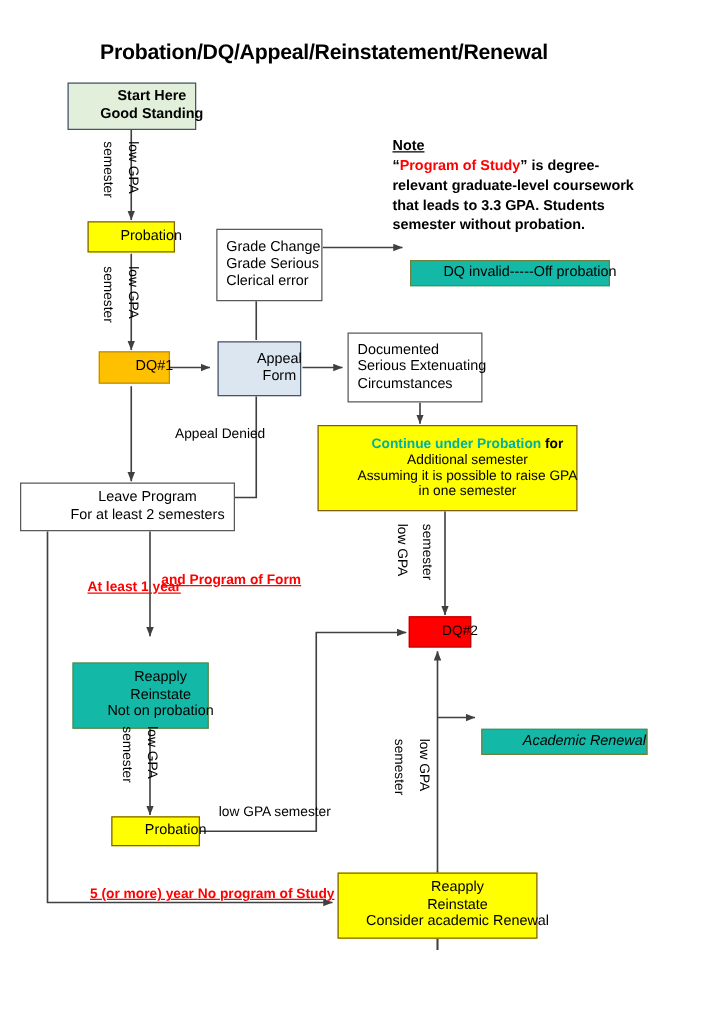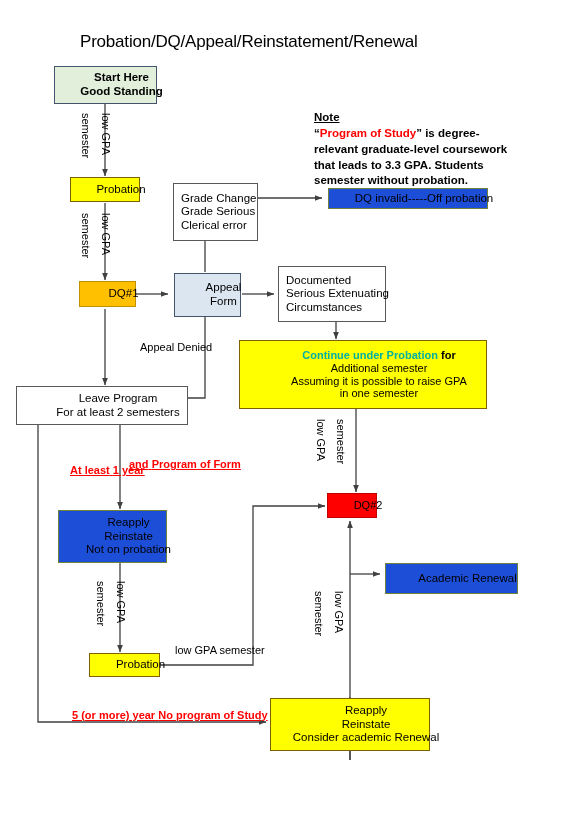--- a/index.html
+++ b/index.html
@@ -3,32 +3,32 @@
 <meta charset="utf-8">
 <style>
   html,body{margin:0;padding:0;background:#ffffff;}
   body{width:561px;height:822px;position:relative;overflow:hidden;
        font-family:"Liberation Sans",sans-serif;color:#000;}
   #canvas{position:absolute;left:0;top:0;width:561px;height:822px;}
   .node{position:absolute;box-sizing:border-box;display:flex;
         flex-direction:column;align-items:center;justify-content:center;
         text-align:center;line-height:1.18;padding-left:32px;}
   .node span{display:block;white-space:nowrap;}
-  .title{position:absolute;font-weight:normal;font-size:17px;letter-spacing:-0.2px;}
+  .title{position:absolute;font-weight:bold;font-size:17px;letter-spacing:-0.2px;}
   .lbl{position:absolute;font-size:11px;line-height:1.2;white-space:nowrap;}
   .lbl.rot{transform:rotate(90deg);transform-origin:left top;}
   .red{color:#FF0000;font-weight:bold;text-decoration:underline;}
   .note{position:absolute;font-size:11.5px;font-weight:bold;line-height:1.38;}
   .note u{text-decoration:underline;}
   .note .r{color:#FF0000;}
   svg.wires{position:absolute;left:0;top:0;width:561px;height:822px;
             pointer-events:none;overflow:visible;}
   
   .sk-green{background:#E2EFDA;border:1.3px solid #44546A;}
-  .sk-green2{background:#1d4ed8;border:1.3px solid #70823A;}
+  .sk-green2{background:#14b8a6;border:1.3px solid #70823A;margin-top:20px;}
   .sk-yellow{background:#FFFF00;border:1.3px solid #806000;}
   .sk-yellowbig{background:#FFFF00;border:1.6px solid #806000;}
   .sk-orange{background:#FFC000;border:1.5px solid #BF9000;}
   .sk-red{background:#FF0000;border:1.3px solid #C00000;}
   .sk-blue{background:#DCE6F1;border:1.3px solid #44546A;}
   .sk-white{background:#FFFFFF;border:1.2px solid #595959;}
   .tl{align-items:flex-start;text-align:left;padding-left:7px;}
   .teal{color:#00B0A0;font-weight:bold;}
 </style>
 </head>
@@ -119,21 +119,21 @@
     <span>Appeal</span>
     <span>Form</span>
   </div>
 
   <div class="node sk-white tl" style="left:278px;top:266px;width:108px;height:56px;font-size:11.5px;">
     <span>Documented</span>
     <span>Serious Extenuating</span>
     <span>Circumstances</span>
   </div>
 
-  <div class="node sk-yellowbig" style="left:239px;top:340px;width:248px;height:69px;font-size:11px;">
+  <div class="node sk-yellowbig" style="left:254px;top:340px;width:208px;height:69px;font-size:11px;">
     <span><b class="teal">Continue under Probation</b><b> for</b></span>
     <span>Additional semester</span>
     <span>Assuming it is possible to raise GPA</span>
     <span>in one semester</span>
   </div>
 
   <div class="node sk-white" style="left:16px;top:386px;width:172px;height:39px;font-size:11.5px;">
     <span>Leave Program</span>
     <span>For at least 2 semesters</span>
   </div>
@@ -145,21 +145,21 @@
   </div>
 
   <div class="node sk-yellow" style="left:89px;top:653px;width:71px;height:24px;font-size:11.5px;">
     <span>Probation</span>
   </div>
 
   <div class="node sk-red" style="left:327px;top:493px;width:50px;height:25px;font-size:11px;">
     <span>DQ#2</span>
   </div>
 
-  <div class="node sk-green2" style="left:385px;top:563px;width:133px;height:31px;font-size:11.5px;">
+  <div class="node sk-green2" style="left:385px;top:563px;width:133px;height:21px;font-size:11.5px;font-style:italic;">
     <span>Academic Renewal</span>
   </div>
 
   <div class="node sk-yellowbig" style="left:270px;top:698px;width:160px;height:53px;font-size:11.5px;">
     <span>Reapply</span>
     <span>Reinstate</span>
     <span>Consider academic Renewal</span>
   </div>
 
   <div class="lbl rot" style="left:92px;top:113px;">semester</div>

